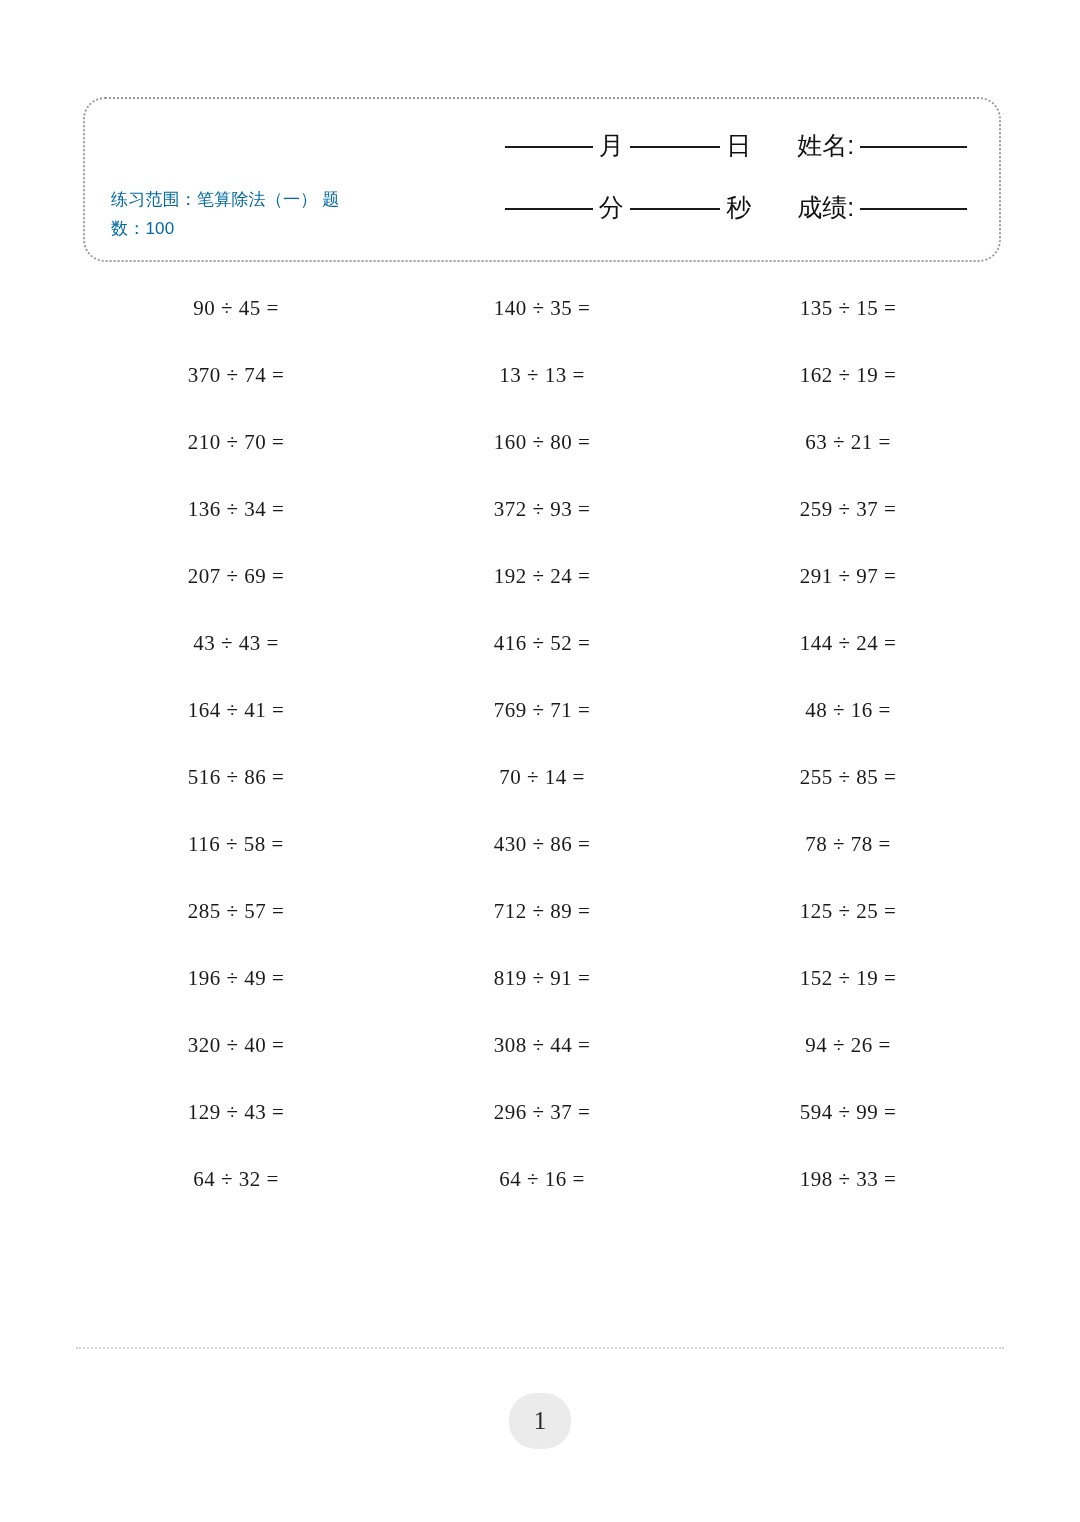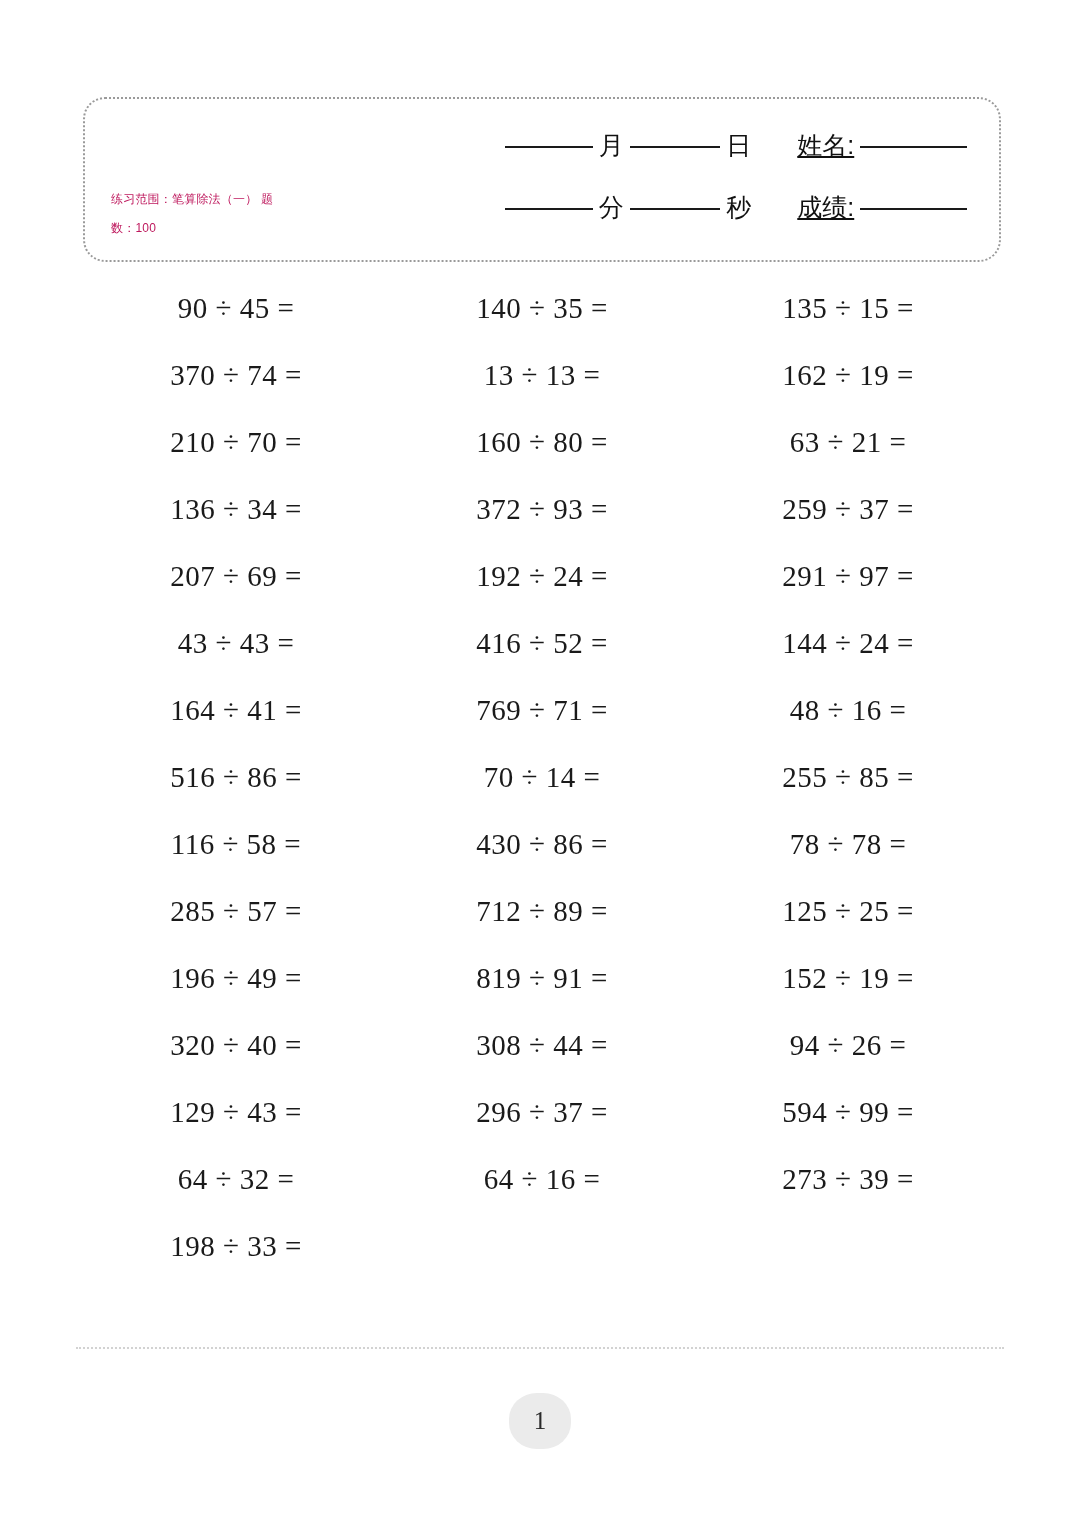--- a/index.html
+++ b/index.html
@@ -27,23 +27,23 @@
     border-radius: 22px;
     box-sizing: border-box;
   }
 
   .range-block {
     position: absolute;
     left: 26px;
     top: 86px;
     width: 420px;
     font-family: "Liberation Sans", "DejaVu Sans", sans-serif;
-    font-size: 12px;
+    font-size: 17px;
     line-height: 29px;
-    color: #be185d;
+    color: #0369a1;
     letter-spacing: 0.2px;
   }
 
   .meta-rows {
     position: absolute;
     right: 32px;
     top: 30px;
     width: 462px;
   }
   .meta-row {
@@ -61,38 +61,38 @@
     display: inline-block;
     border-bottom: 2.5px solid #1a1a1a;
     position: relative;
     top: -6px;
   }
   .rule.w90  { width: 92px; }
   .rule.w95  { width: 95px; }
   .rule.w110 { width: 112px; }
 
   .meta-label { padding: 0 6px; white-space: nowrap; }
-  .meta-label.gap-left { margin-left: 34px; text-decoration: underline; }
+  .meta-label.gap-left { margin-left: 34px; }
   .meta-colon { white-space: nowrap; }
 
   
   .problems {
     position: absolute;
     left: 83px;
     top: 275px;
     width: 918px;
     display: grid;
     grid-template-columns: repeat(3, 1fr);
     grid-auto-rows: 67px;
   }
   .problem {
     display: flex;
     align-items: center;
     justify-content: center;
-    font-size: 29px;
+    font-size: 21px;
     letter-spacing: 0.5px;
     white-space: nowrap;
     color: #1a1a1a;
   }
 
   
   .footer-sep {
     position: absolute;
     left: 76px;
     top: 1347px;
@@ -183,19 +183,18 @@
     <div class="problem">819 ÷ 91 =</div>
     <div class="problem">152 ÷ 19 =</div>
     <div class="problem">320 ÷ 40 =</div>
     <div class="problem">308 ÷ 44 =</div>
     <div class="problem">94 ÷ 26 =</div>
     <div class="problem">129 ÷ 43 =</div>
     <div class="problem">296 ÷ 37 =</div>
     <div class="problem">594 ÷ 99 =</div>
     <div class="problem">64 ÷ 32 =</div>
     <div class="problem">64 ÷ 16 =</div>
-    <div class="problem">273 ÷ 39 =</div>
     <div class="problem">198 ÷ 33 =</div>
   </div>
 
 <div class="footer-sep"></div>
 
 <div class="page-badge">1</div>
 
 </body></html>

